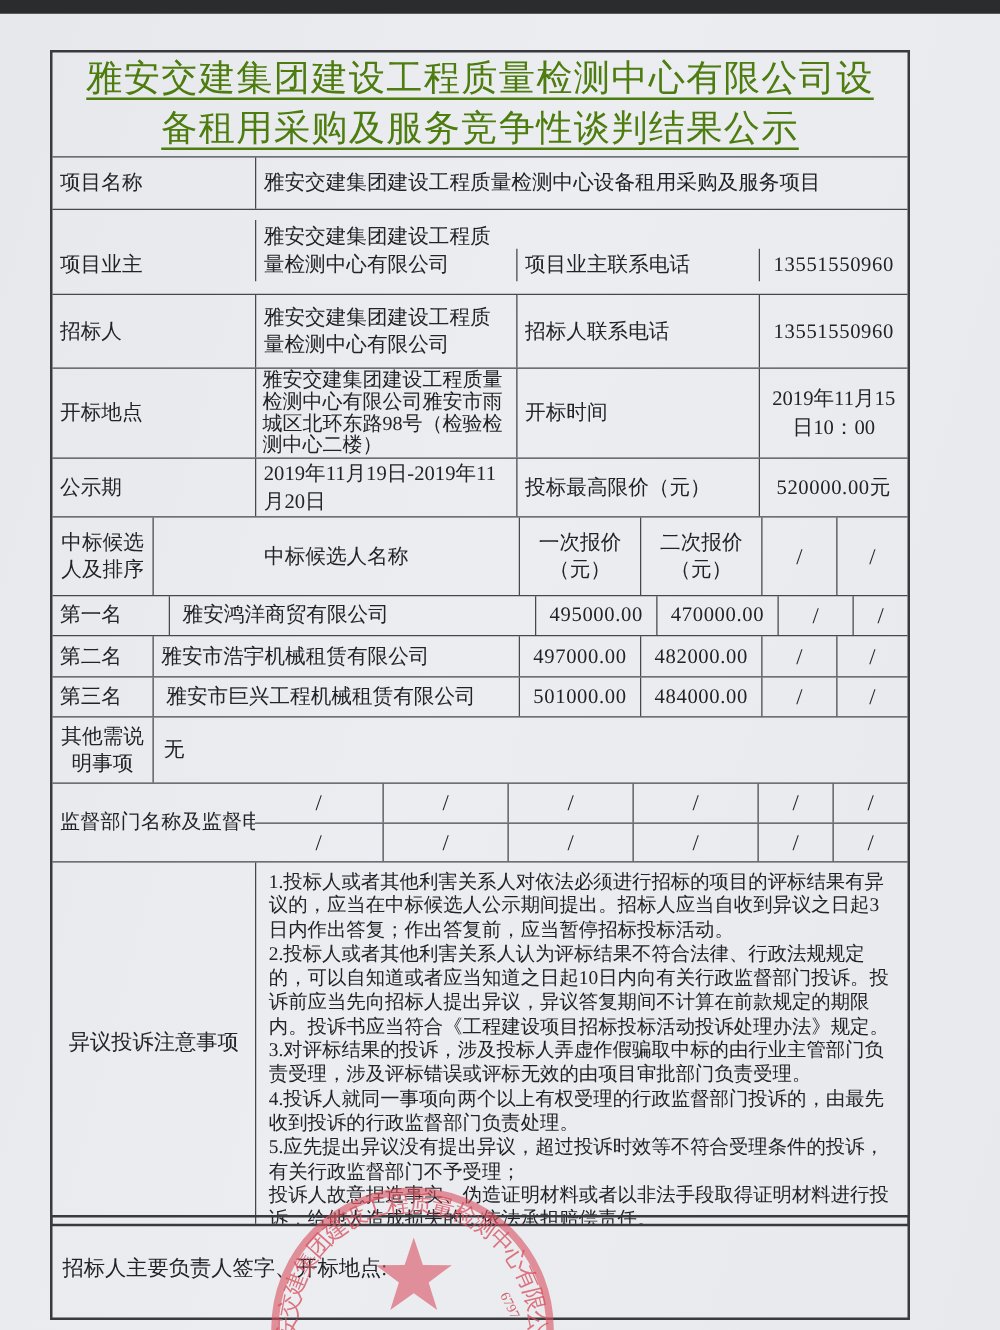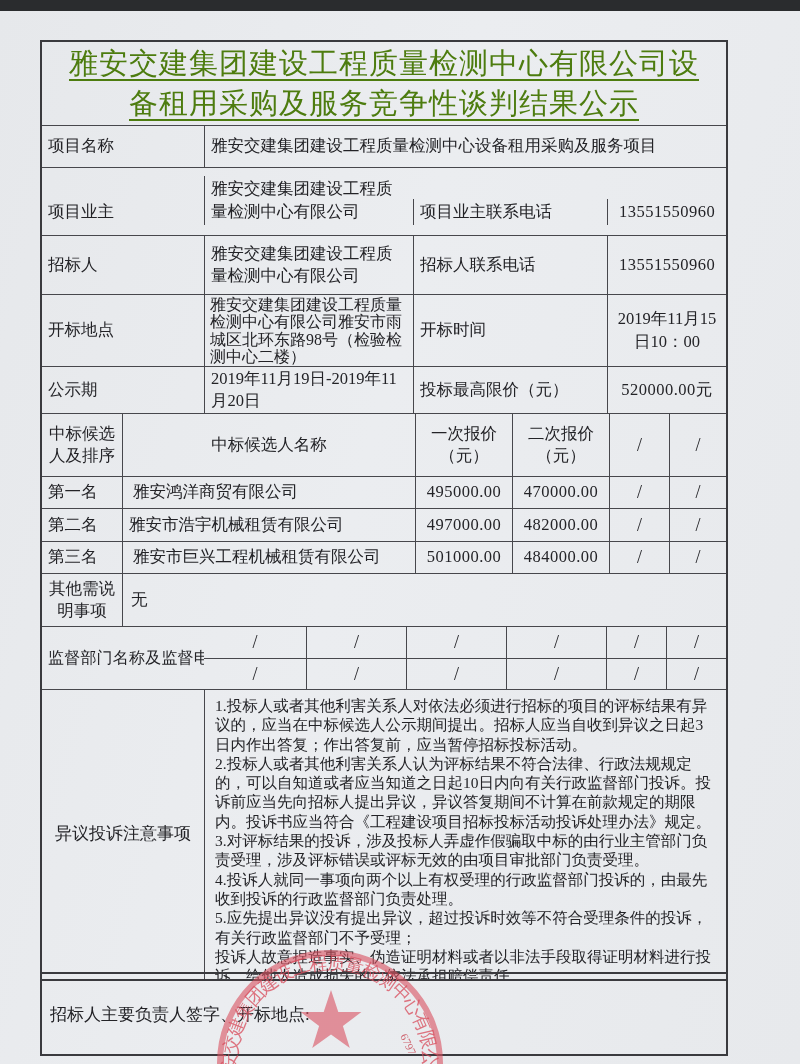--- a/index.html
+++ b/index.html
@@ -116,21 +116,21 @@
     <div class="cell w-rank center">中标候选人及排序</div>
     <div class="cell w-name center">中标候选人名称</div>
     <div class="cell w-bid center">一次报价（元）</div>
     <div class="cell w-bid center">二次报价（元）</div>
     <div class="cell w-s center slash">/</div>
     <div class="cell w-sf center slash">/</div>
   </div>
 
   <div class="row h-b">
     <div class="cell w-rank left">第一名</div>
-    <div class="cell w-name left" style="padding-left:10px;">雅安鸿洋商贸有限公司</div>
+    <div class="cell w-name left" style="padding-left:10px;margin-left:13px;">雅安鸿洋商贸有限公司</div>
     <div class="cell w-bid center num">495000.00</div>
     <div class="cell w-bid center num">470000.00</div>
     <div class="cell w-s center slash">/</div>
     <div class="cell w-sf center slash">/</div>
   </div>
 
   <div class="row h-b2">
     <div class="cell w-rank left">第二名</div>
     <div class="cell w-name left" style="">雅安市浩宇机械租赁有限公司</div>
     <div class="cell w-bid center num">497000.00</div>

